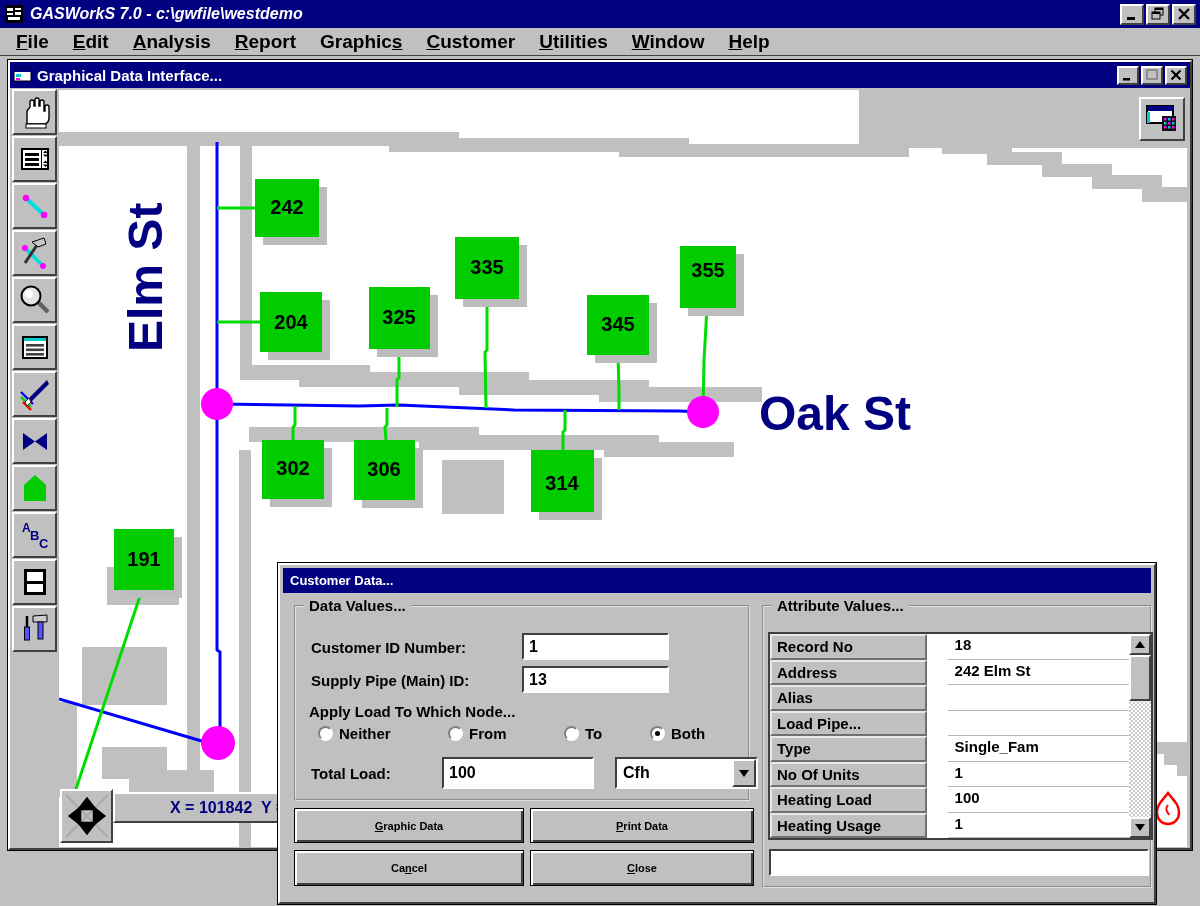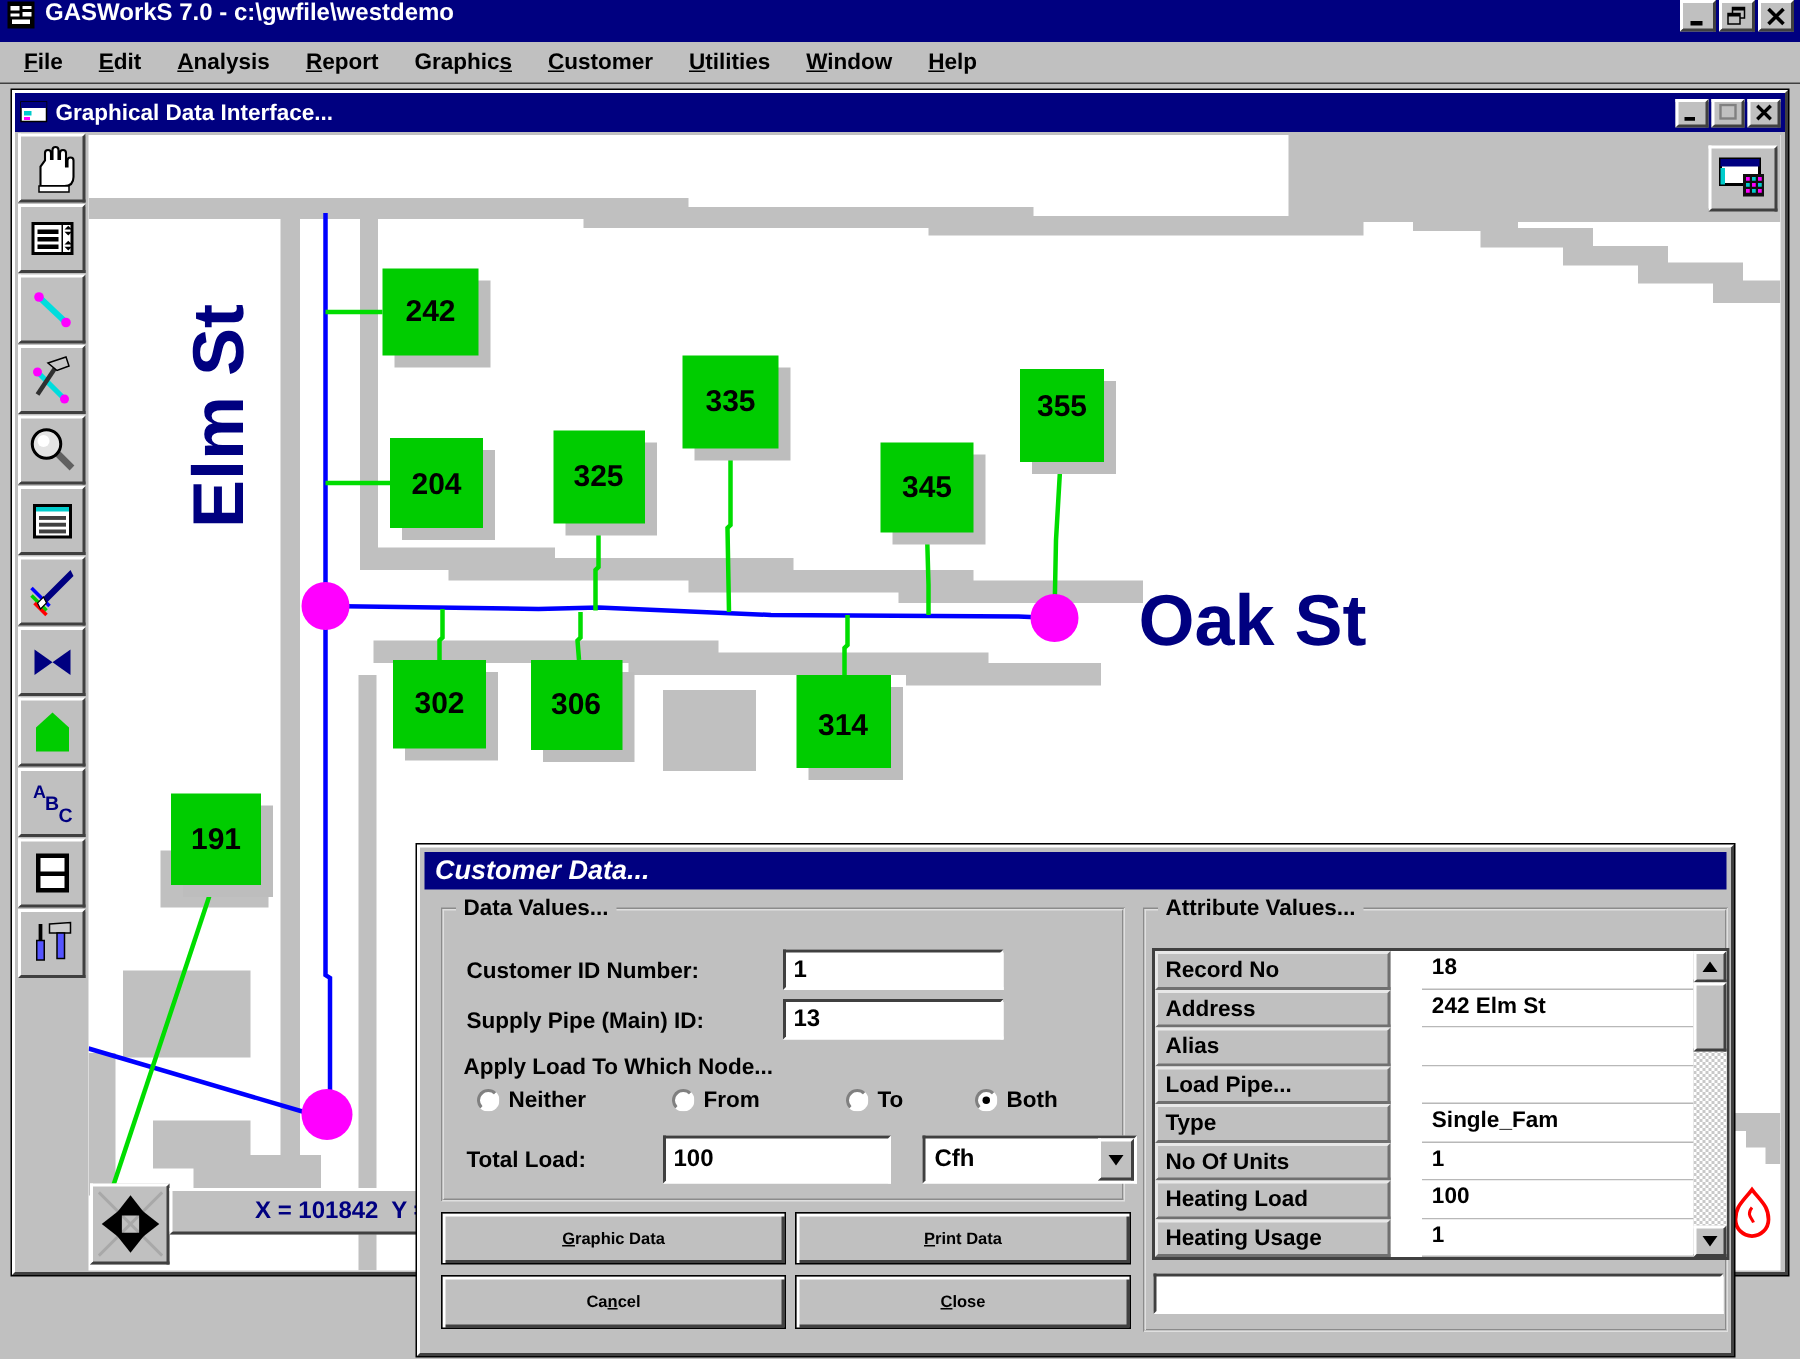--- a/index.html
+++ b/index.html
@@ -5,25 +5,25 @@
   * { margin:0; padding:0; box-sizing:border-box; }
   html,body { width:1200px; height:906px; overflow:hidden; }
   body { background:#c0c0c0; font-family:"Liberation Sans", sans-serif; font-weight:700; position:relative; }
 
   
   .raised  { background:#c0c0c0; border:2px solid; border-color:#ffffff #404040 #404040 #ffffff; }
   .navybar { background:#000080; color:#ffffff; }
   .u { text-decoration:underline; }
 
   
-  .app-titlebar { height:28px; display:flex; align-items:flex-start; padding:0 4px; }
+  .app-titlebar { height:28px; display:flex; align-items:center; padding:10px 4px;font-style:italic; }
   .app-titlebar .title { font-size:16px; margin-left:6px; flex:1; white-space:nowrap; }
   .winbtn { width:24px; height:21px; margin-left:2px; display:flex; align-items:center; justify-content:center; }
   .menubar { height:28px; display:flex; align-items:center; background:#c0c0c0; border-bottom:1px solid #404040; padding-left:4px; }
-  .menu-item { padding:0 12px; font-size:15px; white-space:nowrap; }
+  .menu-item { padding:0 12px; font-size:19px; white-space:nowrap; }
 
   
   .gdi { position:absolute; left:8px; top:60px; width:1184px; height:790px; background:#c0c0c0;
          border:2px solid; border-color:#ffffff #404040 #404040 #ffffff; outline:1px solid #000; z-index:1; }
   .gdi-titlebar { height:26px; display:flex; align-items:center; padding:0 3px; }
   .gdi-titlebar .title { font-size:15px; margin-left:5px; flex:1; }
   .gdi-winbtn { width:22px; height:19px; margin-left:2px; display:flex; align-items:center; justify-content:center; }
   .gdi-body { position:relative; width:100%; height:762px; }
 
   .toolcol { position:absolute; left:0; top:1px; width:49px; }
@@ -36,21 +36,21 @@
 
   .pan-btn { position:absolute; left:1px; top:699px; width:53px; height:54px; display:flex; align-items:center; justify-content:center; }
   .status-band { position:absolute; left:54px; top:702px; width:560px; height:31px; background:#c0c0c0;
                  border:2px solid; border-color:#ffffff #404040 #404040 #ffffff;
                  display:flex; align-items:center; padding-left:55px; }
   .status-band span { color:#000080; font-size:16px; white-space:pre; }
 
   
   .dialog { position:absolute; left:278px; top:563px; width:878px; height:341px; background:#c0c0c0;
             border:2px solid; border-color:#ffffff #404040 #404040 #ffffff; outline:1px solid #000; z-index:50; }
-  .dlg-titlebar { position:absolute; left:3px; top:3px; right:3px; height:25px; display:flex; align-items:center; padding-left:7px; font-size:18px;font-style:italic; }
+  .dlg-titlebar { position:absolute; left:3px; top:3px; right:3px; height:25px; display:flex; align-items:center; padding-left:7px; font-size:13px; }
   .groupbox { position:absolute; border:2px groove #dfdfdf;text-decoration:underline; }
   .groupbox > .gb-label { position:absolute; top:-10px; left:8px; background:#c0c0c0; padding:0 5px; font-size:15px; }
 
   .grp-data { left:14px; top:40px; width:456px; height:196px; }
   .grp-attr { left:482px; top:40px; width:390px; height:283px; }
 
   .fld-label { position:absolute; font-size:15px; white-space:nowrap; }
   .txtbox { position:absolute; font-family:"Liberation Sans", sans-serif; font-weight:700; font-size:16px;
             background:#fff; border:2px solid; border-color:#404040 #ffffff #ffffff #404040; padding:0 5px; outline:none; }
 

